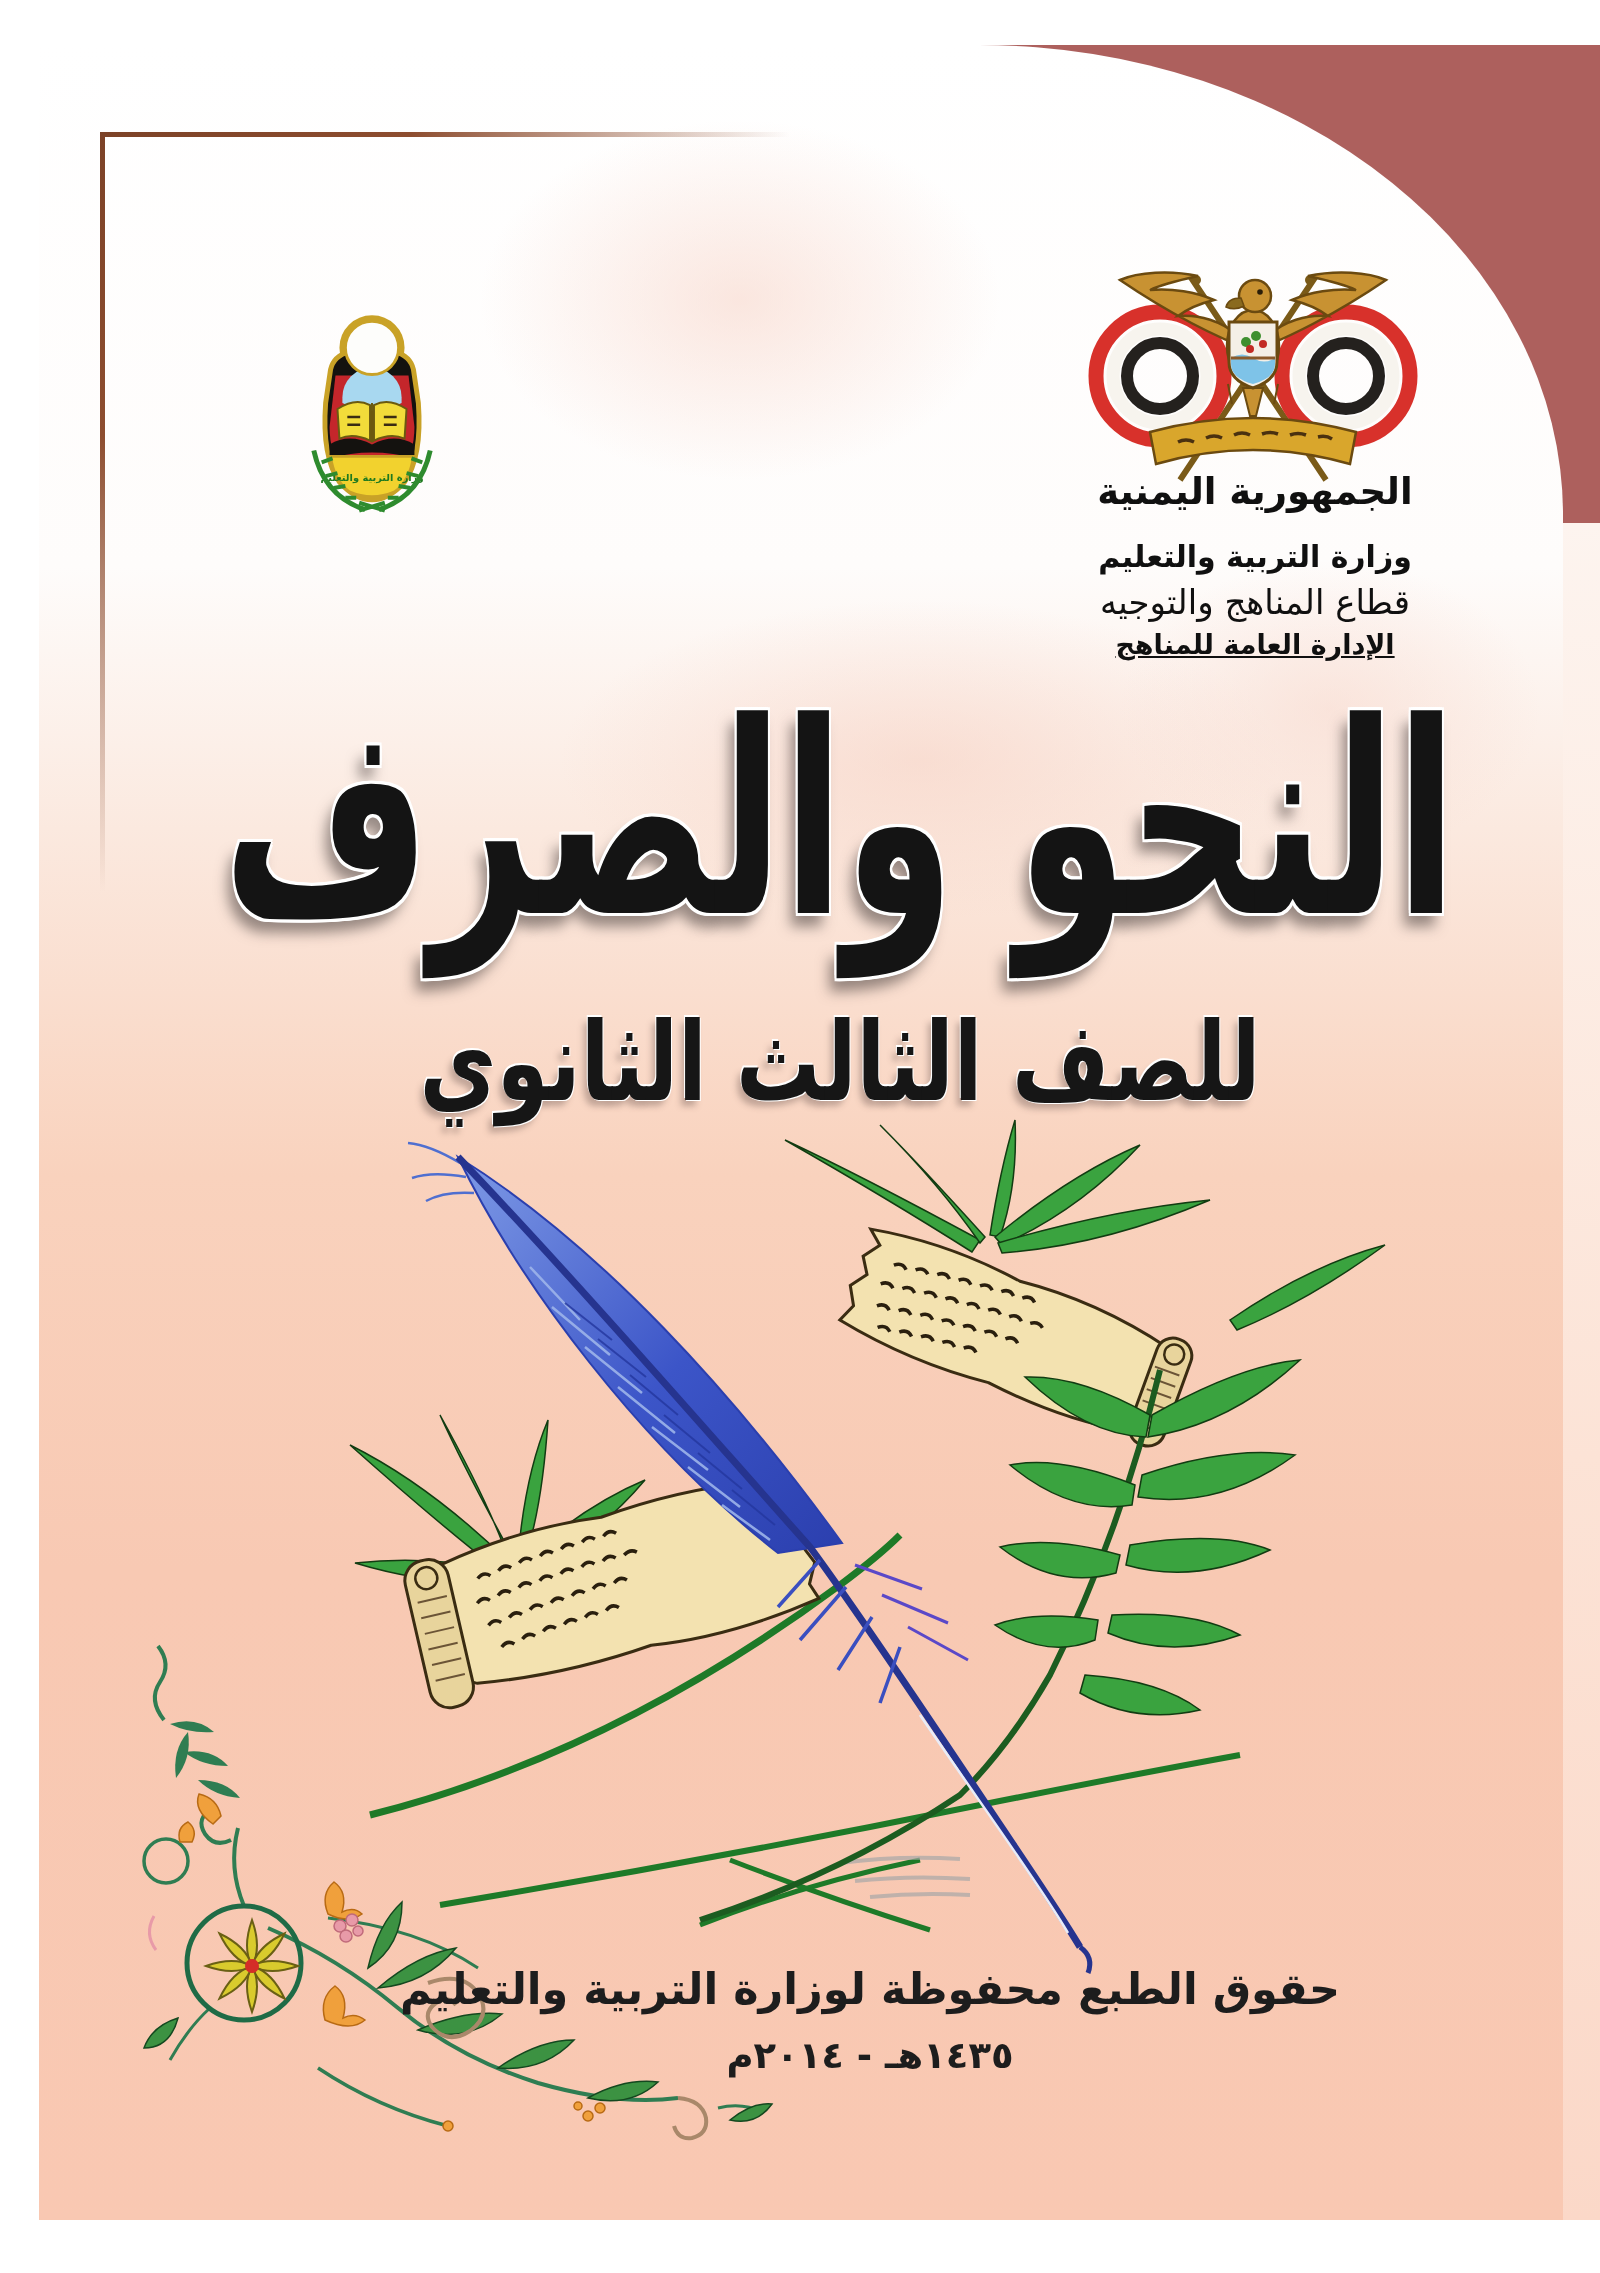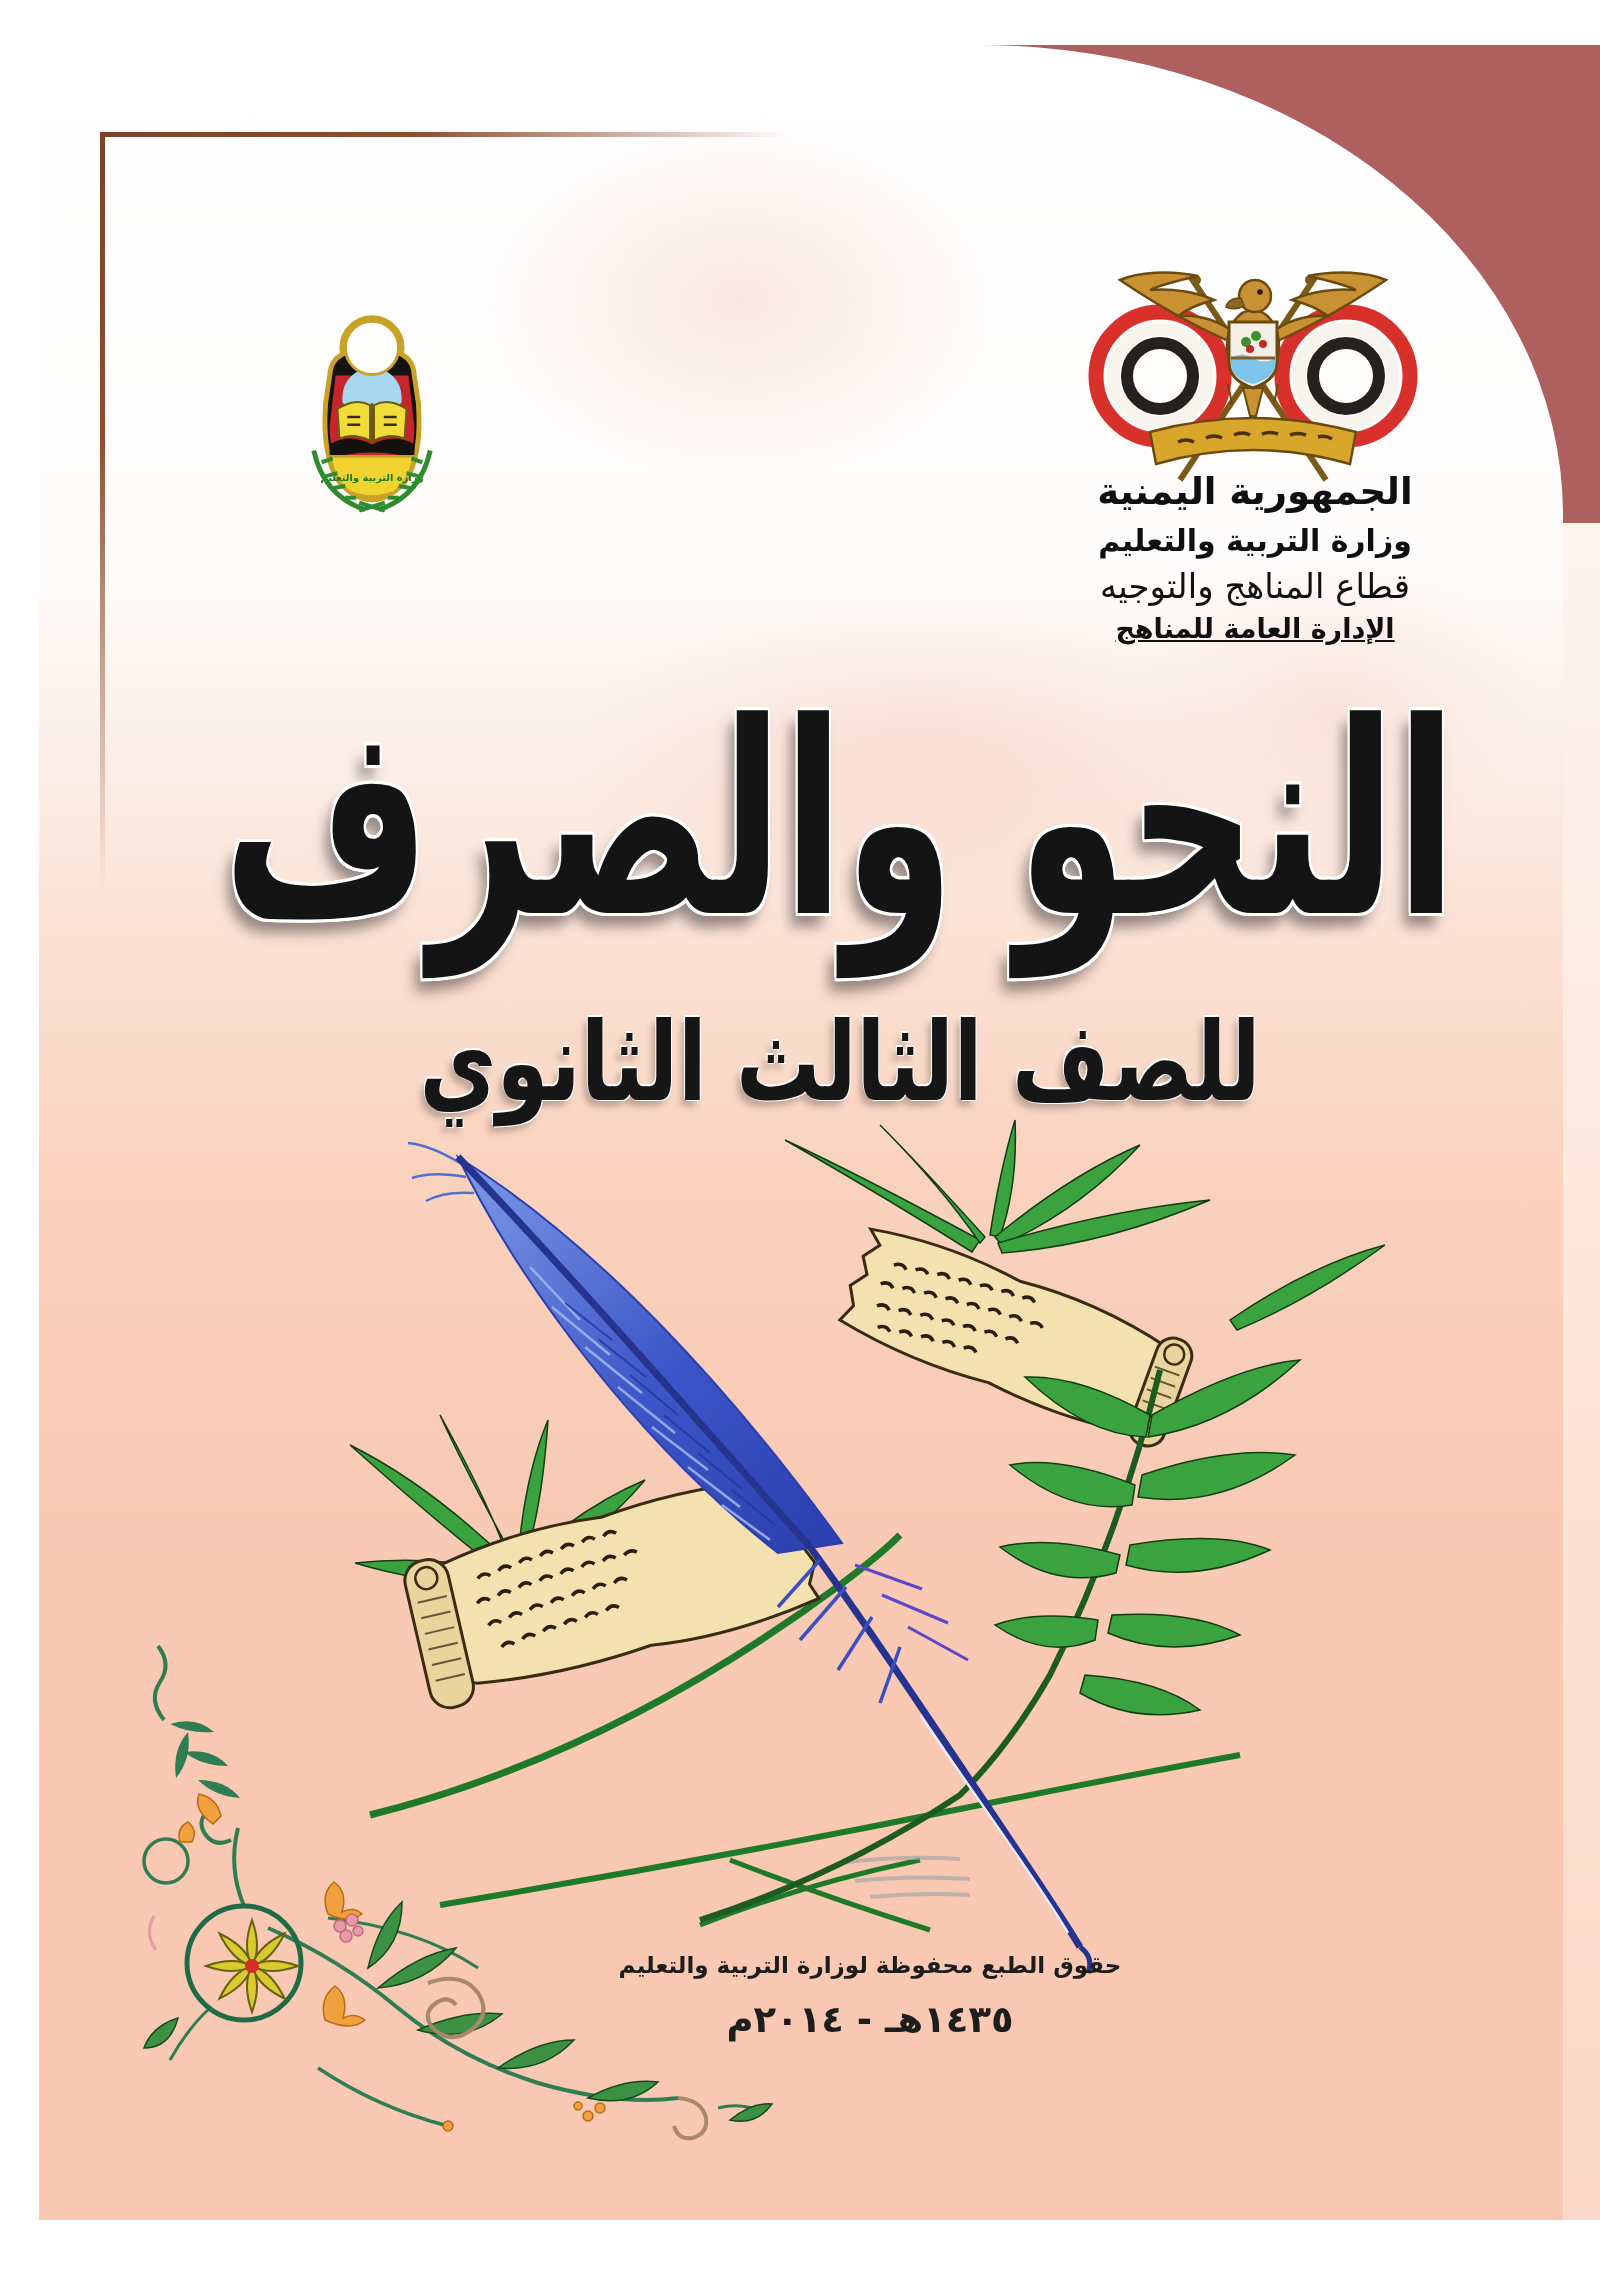--- a/index.html
+++ b/index.html
@@ -19,36 +19,36 @@
   .blob3{left:1120px;top:560px;width:420px;height:300px;background:radial-gradient(closest-side,rgba(247,214,202,.5),rgba(247,214,202,0));}
   .corner-line-h{left:100px;top:132px;width:690px;height:5px;
       background:linear-gradient(90deg,#7c4227 0%,#8d4d2f 45%,rgba(141,77,47,0) 100%);}
   .corner-line-v{left:100px;top:132px;width:5px;height:760px;
       background:linear-gradient(180deg,#7c4227 0%,#8d4d2f 40%,rgba(141,77,47,0) 100%);}
   
   .moe-logo{left:298px;top:306px;width:148px;height:208px;}
   .emblem{left:1056px;top:246px;width:394px;height:240px;}
   
   .ministry-text{left:1020px;top:470px;width:470px;text-align:center;direction:rtl;color:#101010;}
-  .ministry-text .l1{font-size:37px;font-weight:bold;margin:0 0 10px 0;}
+  .ministry-text .l1{font-size:37px;font-weight:bold;margin:0 0 26px 0;}
   .ministry-text .l2{font-size:30px;font-weight:bold;margin:0 0 8px 0;}
   .ministry-text .l3{font-size:34px;font-weight:normal;margin:0 0 7px 0;}
   .ministry-text .l4{font-size:27px;font-weight:bold;margin:0;text-decoration:underline;}
   .main-title{left:140px;top:688px;width:1400px;margin:0;text-align:center;direction:rtl;
       font-size:178px;font-weight:bold;color:#141414;line-height:1;
       transform:scaleY(1.5);transform-origin:center top;
       text-shadow:2px 0 0 #fff,-2px 0 0 #fff,0 2px 0 #fff,0 -2px 0 #fff,
                   2px 2px 0 #fff,-2px -2px 0 #fff,2px -2px 0 #fff,-2px 2px 0 #fff,
                   -7px 9px 10px rgba(70,60,58,.55);}
   .sub-title{left:240px;top:1002px;width:1200px;margin:0;text-align:center;direction:rtl;
       font-size:84px;font-weight:bold;color:#161616;line-height:1.1;
       transform:scaleY(1.3);transform-origin:center top;
       text-shadow:1px 1px 0 #fff,-1px -1px 0 #fff,-4px 5px 6px rgba(90,70,65,.35);}
   .footer-block{left:370px;top:1952px;width:1000px;text-align:center;direction:rtl;color:#1d1d1d;}
-  .footer-block .c1{font-size:23px;font-weight:bold;margin:0;}
+  .footer-block .c1{font-size:43px;font-weight:bold;margin:12px;}
   .footer-block .c2{font-size:37px;font-weight:bold;margin:20px 0 0 0;letter-spacing:4px;}
   svg{display:block;}
 </style>
 </head>
 <body>
 
 <div class="page">
 
   <div class="abs corner-block"></div>
   <div class="abs right-strip"></div>

